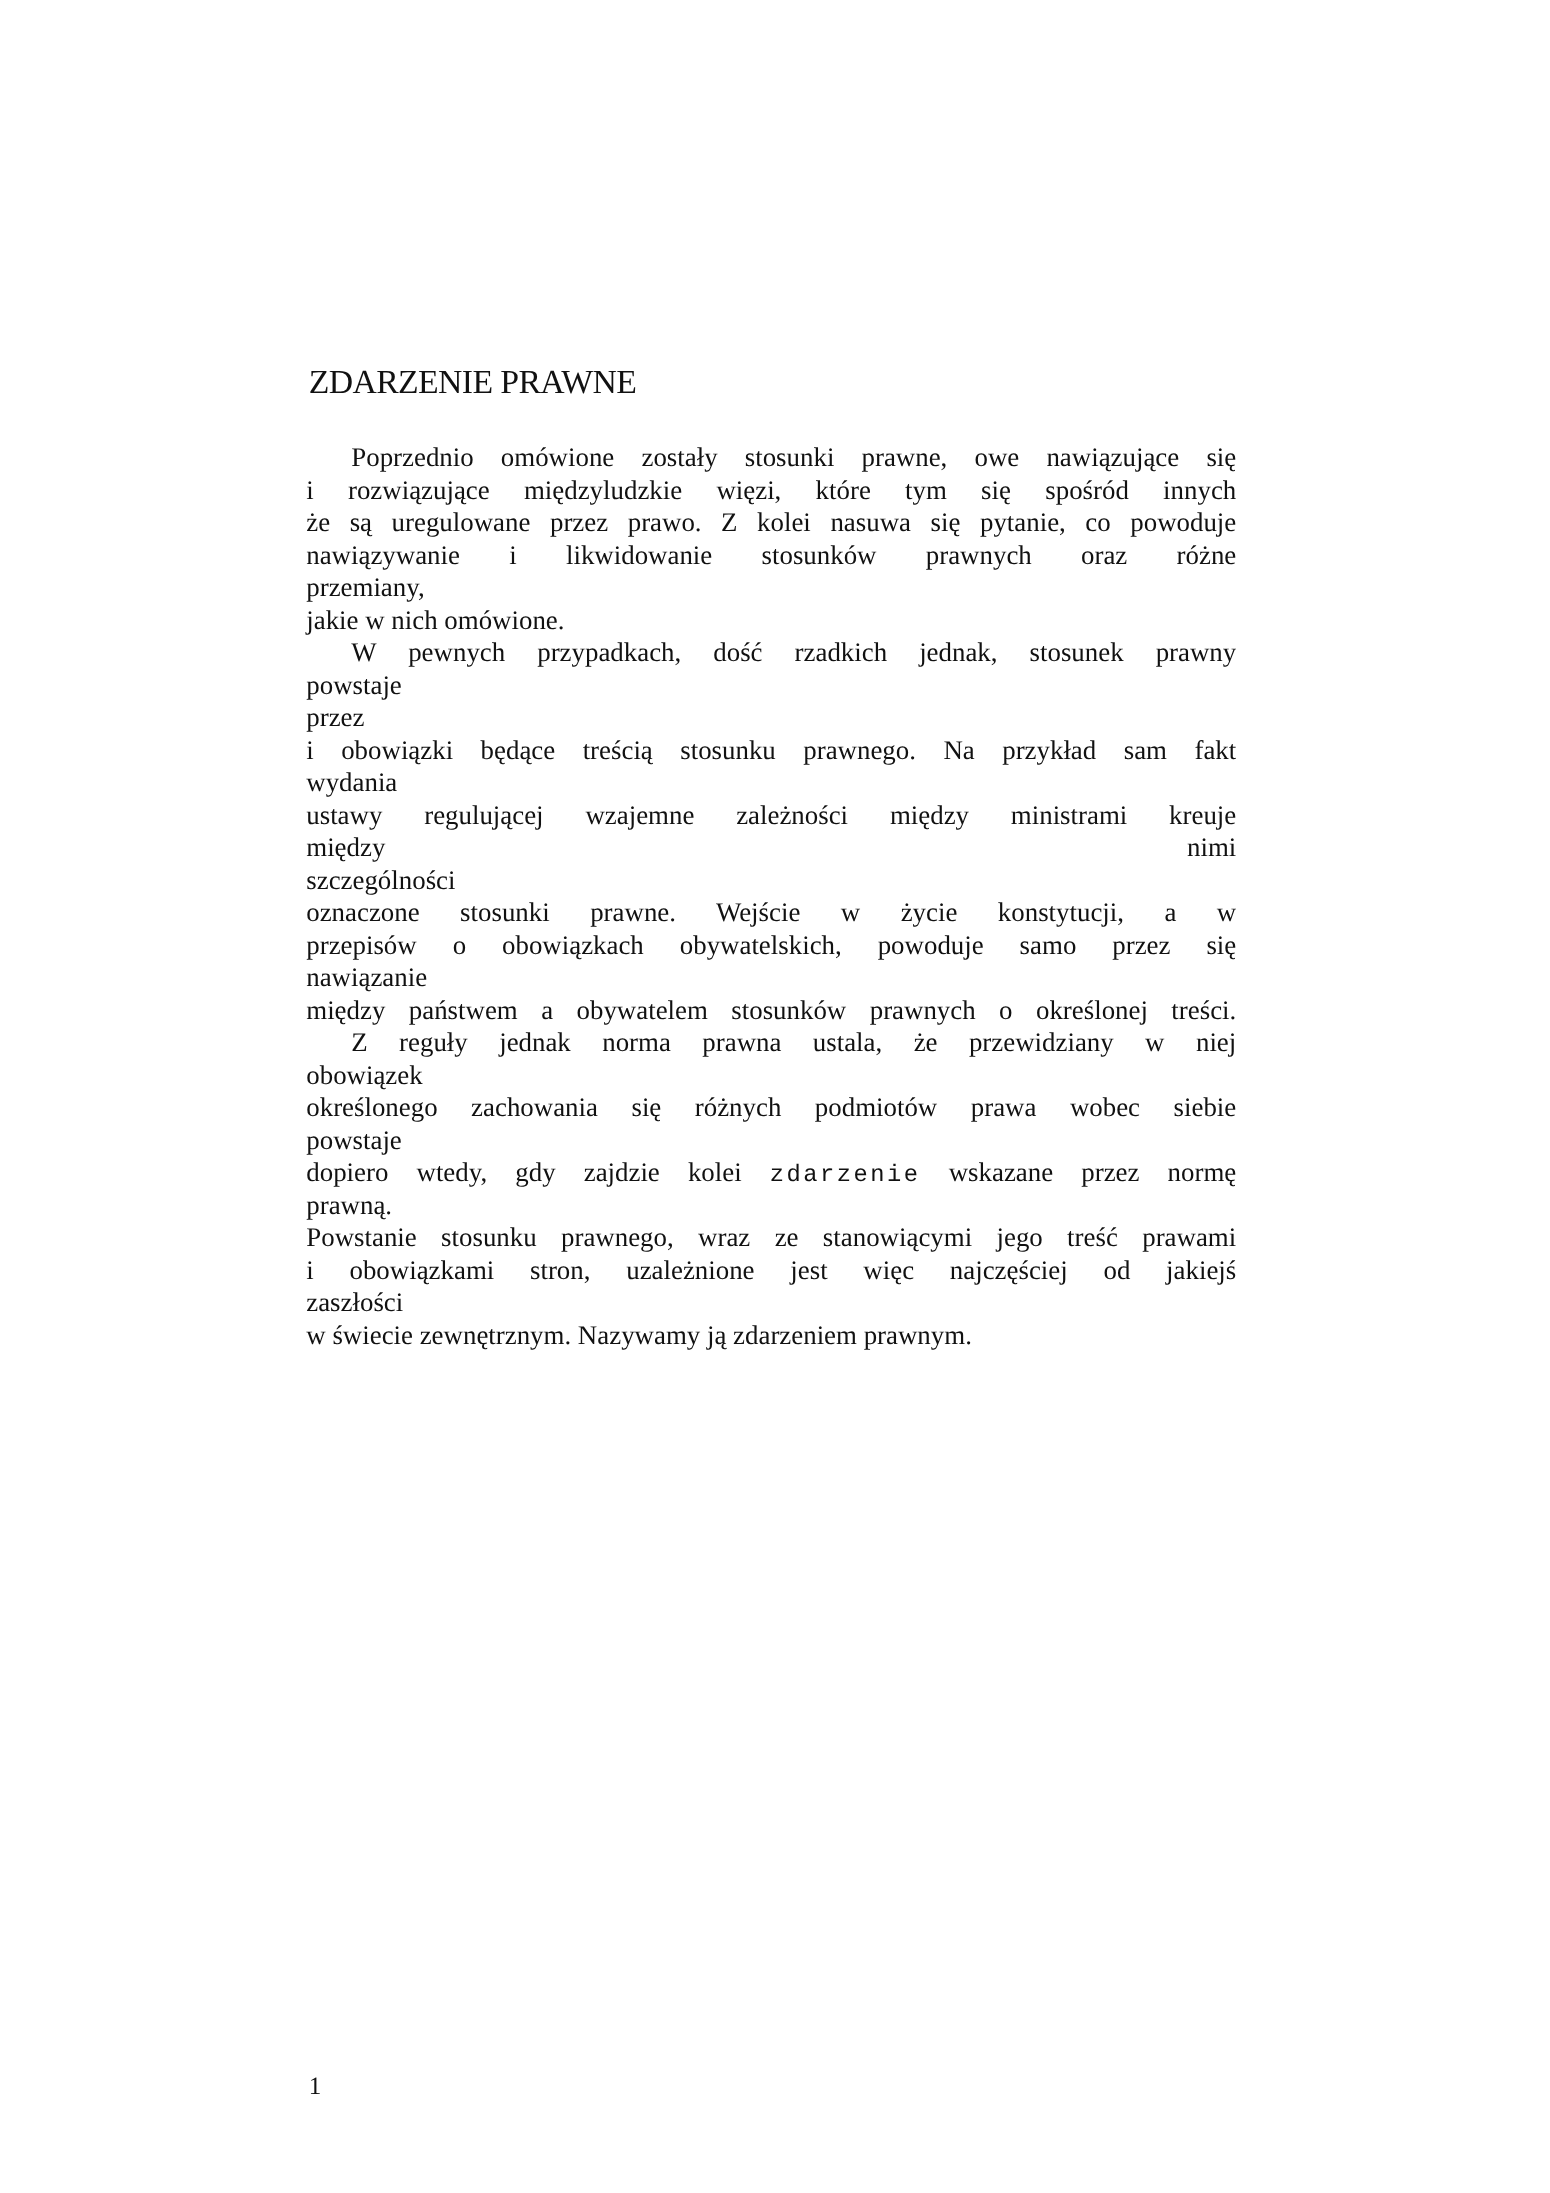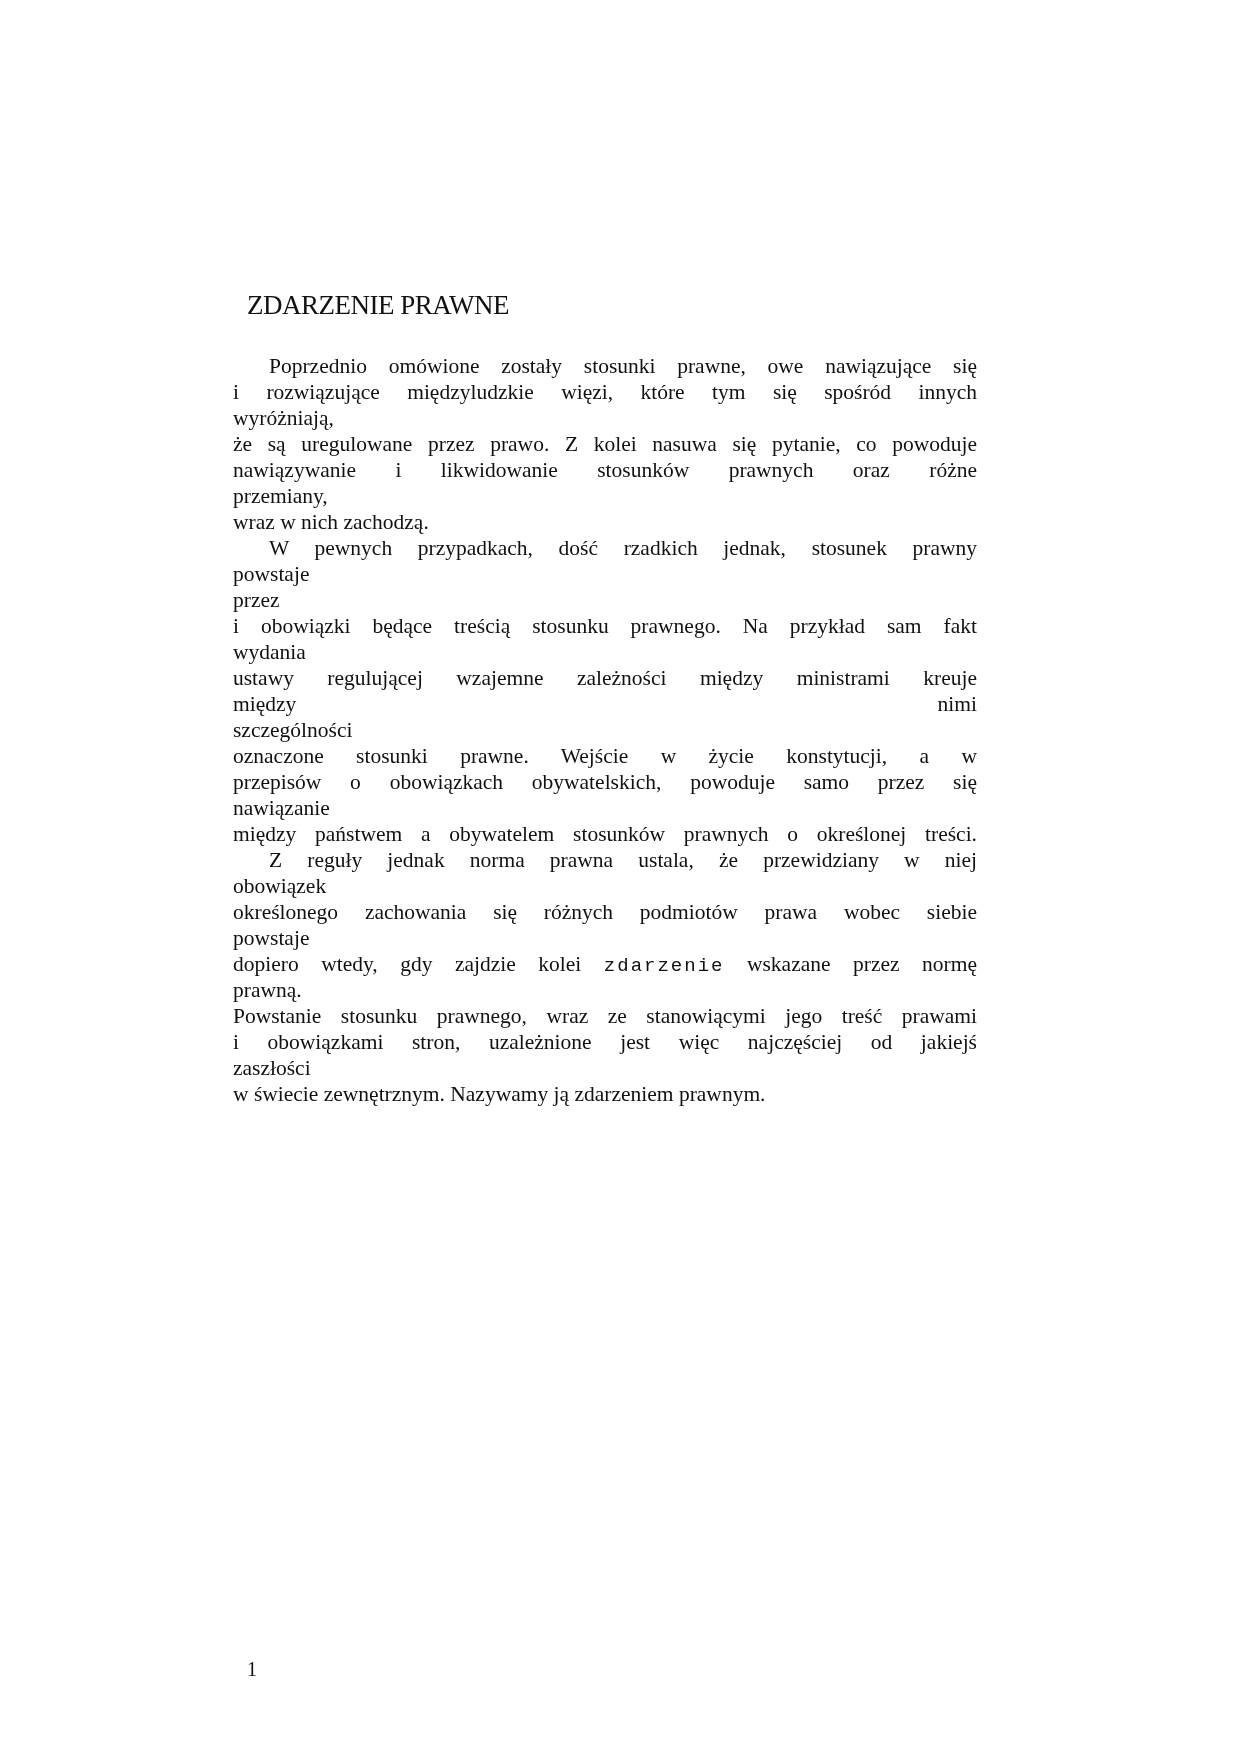--- a/index.html
+++ b/index.html
@@ -1,39 +1,38 @@
 <!DOCTYPE html>
 <html><head>
 <meta charset="utf-8">
 <style>
   html, body { margin: 0; padding: 0; background: #ffffff; }
   body { width: 1240px; height: 1754px; position: relative; overflow: hidden;
          font-family: "Liberation Serif", "DejaVu Serif", serif; color: #111; }
   .title { position: absolute; left: 247px; top: 290px; font-size: 27px; letter-spacing: -0.5px; }
-  .body { position: absolute; left: 233px; top: 353px; width: 744px; font-size: 21.5px; }
+  .body { position: absolute; left: 245px; top: 353px; width: 744px; font-size: 21.5px; }
   .line { height: 26px; line-height: 26px; white-space: nowrap; }
   .just { text-align: justify; text-align-last: justify; white-space: normal; overflow: hidden; height: 26px; }
   .indent { padding-left: 36px; }
   .spaced { letter-spacing: 2px; font-family: "Liberation Mono", monospace; font-size: 19px; margin-top: 48px; }
   .pagenum { position: absolute; left: 247px; top: 1658px; font-size: 20px; }
 </style>
 </head>
 <body>
 
 <div class="title">ZDARZENIE PRAWNE</div>
 
 <div class="body">
   <div id="lines-a">
       <div class="line just indent">Poprzednio omówione zostały stosunki prawne, owe nawiązujące się</div>
       <div class="line just">i rozwiązujące międzyludzkie więzi, które tym się spośród innych</div>
-      <div class="line">wyróżniają,</div>
       <div class="line just">że są uregulowane przez prawo. Z kolei nasuwa się pytanie, co powoduje</div>
       <div class="line just">nawiązywanie i likwidowanie stosunków prawnych oraz różne</div>
       <div class="line">przemiany,</div>
-      <div class="line">wraz w nich zachodzą.</div>
+      <div class="line">jakie w nich omówione.</div>
       <div class="line just indent">W pewnych przypadkach, dość rzadkich jednak, stosunek prawny</div>
       <div class="line">powstaje</div>
       <div class="line">przez</div>
       <div class="line just">i obowiązki będące treścią stosunku prawnego. Na przykład sam fakt</div>
       <div class="line">wydania</div>
       <div class="line just">ustawy regulującej wzajemne zależności między ministrami kreuje</div>
       <div class="line just">między nimi</div>
       <div class="line">szczególności</div>
       <div class="line just">oznaczone stosunki prawne. Wejście w życie konstytucji, a w</div>
       <div class="line just">przepisów o obowiązkach obywatelskich, powoduje samo przez się</div>

